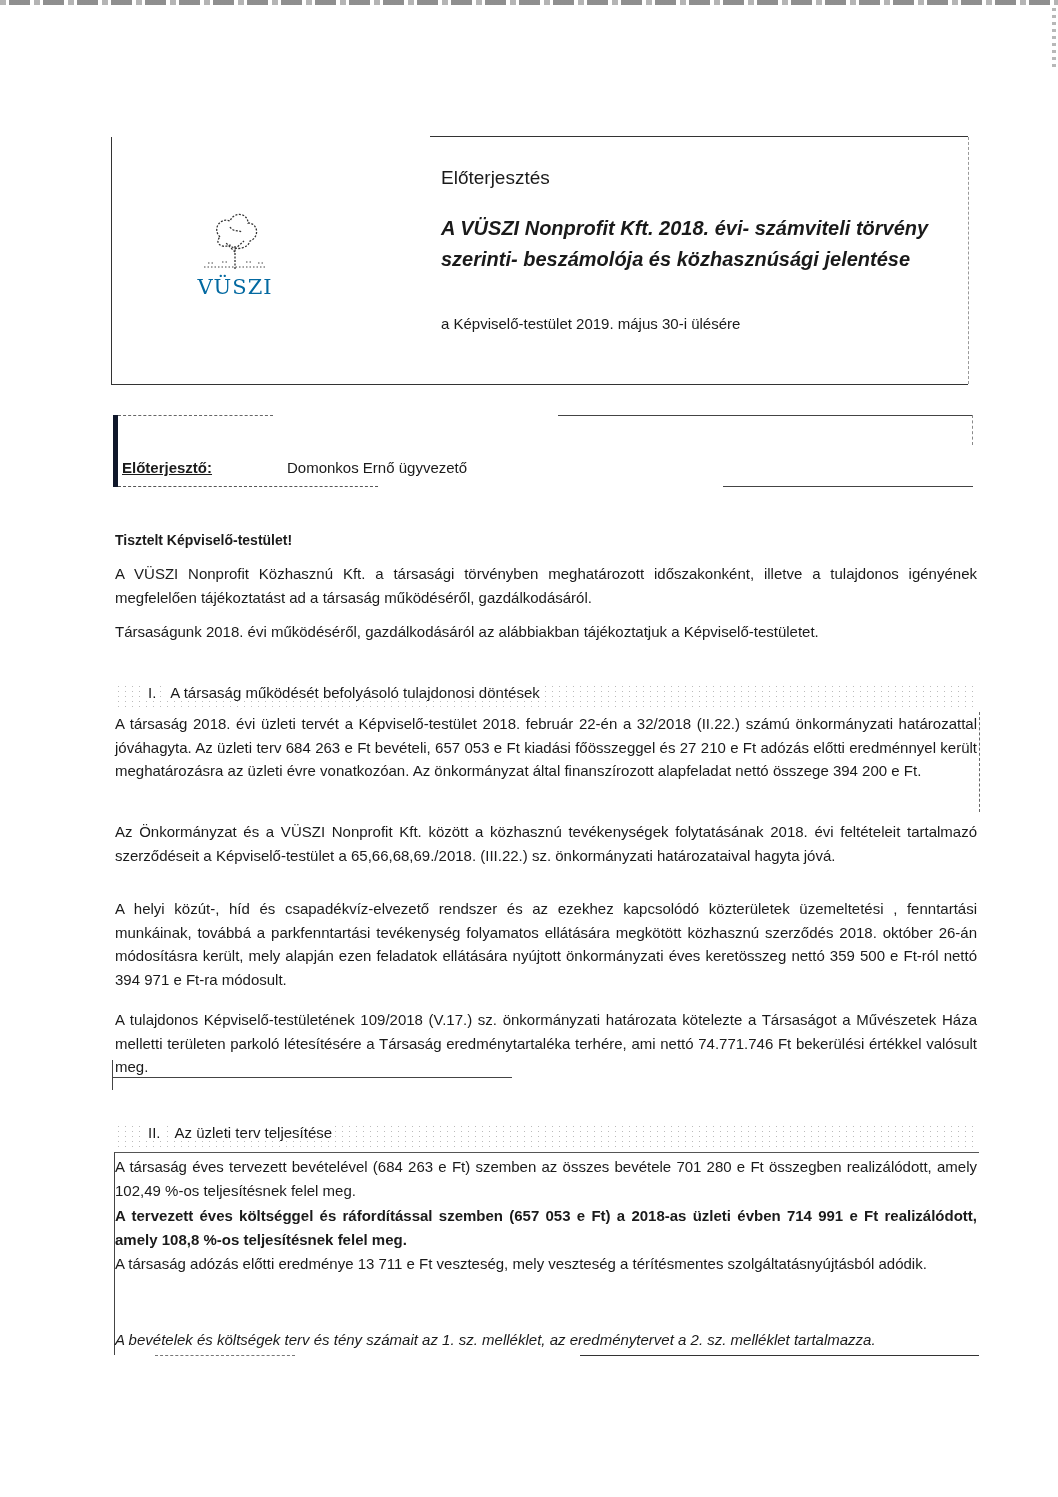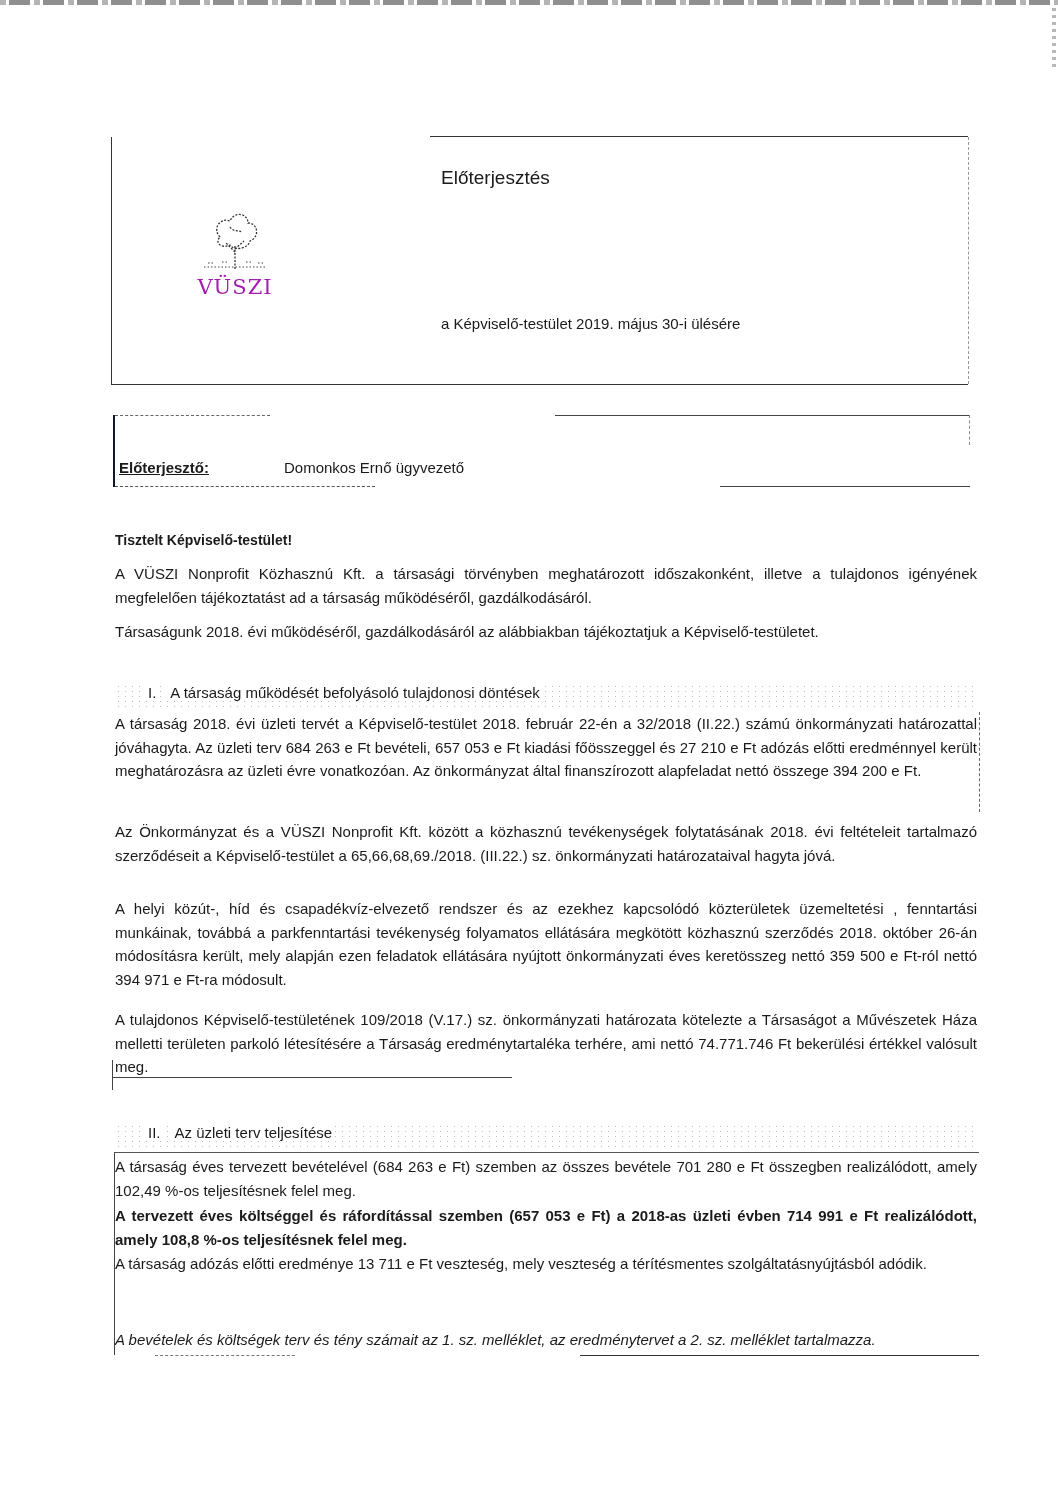--- a/index.html
+++ b/index.html
@@ -8,28 +8,28 @@
   .scan-top { position: absolute; left: 0; top: 0; width: 1058px; height: 5px;
               background: repeating-linear-gradient(90deg, #777 0 6px, #fff 6px 9px, #333 9px 30px, #fff 30px 34px); opacity: .55; }
   .scan-right { position: absolute; right: 2px; top: 8px; width: 4px; height: 60px;
                 background: repeating-linear-gradient(180deg, #888 0 3px, #fff 3px 7px); opacity: .6; }
   .header-box { position: absolute; left: 111px; top: 137px; width: 856px; height: 247px;
                 border-left: 1px solid #333; border-bottom: 1px solid #333; }
   .header-box .top-rule { position: absolute; left: 318px; right: 0; top: -1px; border-top: 1px solid #333; }
   .header-box .right-rule { position: absolute; right: -1px; top: 0; height: 247px; border-right: 1px dashed #999; }
   .logo { position: absolute; left: 78px; top: 70px; width: 90px; height: 100px; }
   .logo-text { position: absolute; left: 0; top: 68px; width: 90px; text-align: center;
-               font-family: "DejaVu Serif", serif; font-size: 21px; letter-spacing: 1px; color: #a21caf; }
+               font-family: "DejaVu Serif", serif; font-size: 21px; letter-spacing: 1px; color: #0369a1; }
   .doc-label { position: absolute; left: 329px; top: 30px; font-size: 19px; font-weight: normal; }
   .doc-title { position: absolute; left: 329px; top: 76px; width: 520px; font-size: 20px; font-weight: bold;
                font-style: italic; line-height: 31px; }
   .meeting { position: absolute; left: 329px; top: 178px; font-size: 15px; }
 
   .presenter-box { position: absolute; left: 113px; top: 415px; width: 855px; height: 72px;
-                   border-left: 2px solid #0f172a; }
+                   border-left: 5px solid #0f172a; }
   .presenter-box .t1 { position: absolute; left: 0; width: 155px; top: 0; border-top: 1px dashed #666; }
   .presenter-box .t2 { position: absolute; left: 440px; right: 0; top: 0; border-top: 1px solid #444; }
   .presenter-box .r { position: absolute; right: 0; top: 0; height: 30px; border-right: 1px dashed #888; }
   .presenter-box .b1 { position: absolute; left: 0; width: 260px; bottom: 0; border-bottom: 1px dashed #555; }
   .presenter-box .b2 { position: absolute; left: 605px; right: 0; bottom: 0; border-bottom: 1px solid #444; }
   .presenter-label { position: absolute; left: 4px; top: 44px; font-size: 15px; font-weight: bold; text-decoration: underline; }
   .presenter-name { position: absolute; left: 155px; top: 44px; font-size: 15px; margin-left: 14px; }
 
   .p { position: absolute; left: 115px; width: 862px; font-size: 15px; line-height: 23.5px; text-align: justify; }
   .greeting { top: 529px; font-weight: bold; font-size: 14px; }
@@ -82,20 +82,21 @@
         <path d="M40 20 C44 26 50 22 52 26"></path>
       </g>
       <g stroke="#444" stroke-width="1" stroke-dasharray="1.5 2">
         <path d="M14 60 L76 60"></path>
         <path d="M18 56 L24 56 M32 55 L38 55 M56 55 L62 55 M68 56 L74 56"></path>
       </g>
     </svg>
     <div class="logo-text">VÜSZI</div>
   </div>
   <div class="doc-label">Előterjesztés</div>
+  <div class="doc-title">A VÜSZI Nonprofit Kft. 2018. évi- számviteli törvény szerinti- beszámolója és közhasznúsági jelentése</div>
   <div class="meeting">a Képviselő-testület 2019. május 30-i ülésére</div>
 </div>
 
 <div class="presenter-box">
   <div class="t1"></div>
     <div class="t2"></div>
     <div class="r"></div>
   <div class="b1"></div>
     <div class="b2"></div>
   <div class="presenter-label">Előterjesztő:</div>

